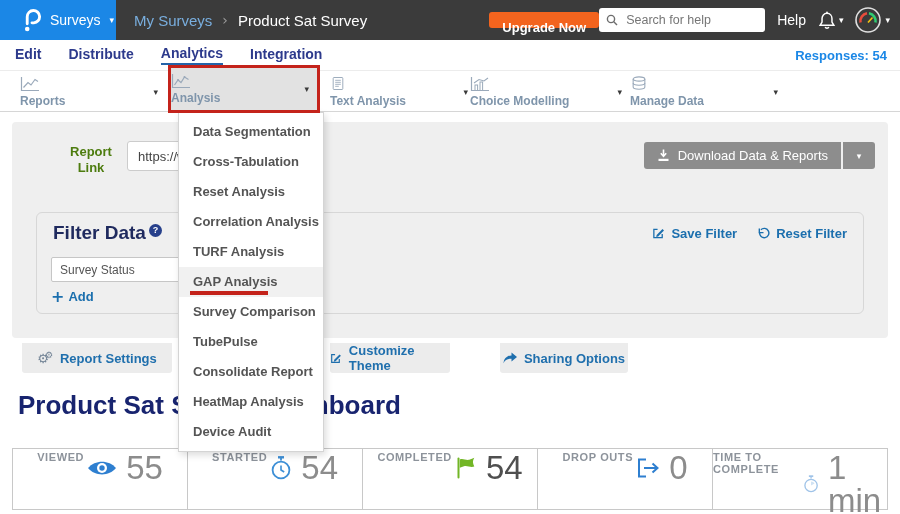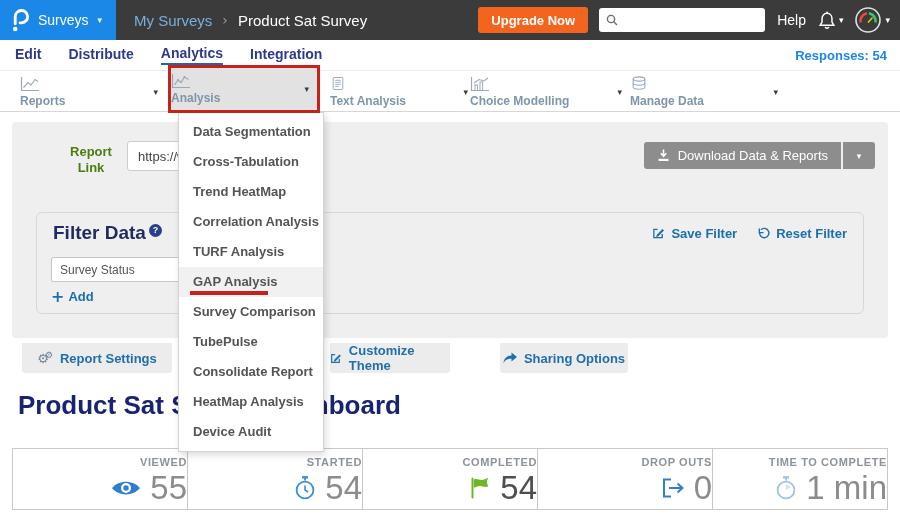--- a/index.html
+++ b/index.html
@@ -4,30 +4,30 @@
 <style>
   html,body{margin:0;padding:0;background:#fff;}
   #app{position:relative;width:900px;height:514px;overflow:hidden;background:#fff;
        font-family:"Liberation Sans","DejaVu Sans",sans-serif;}
   .ic{font-family:"DejaVu Sans",sans-serif;}
 
   
   .header{position:absolute;left:0;top:0;width:900px;height:40px;background:#3b3b3b;
           display:flex;align-items:center;}
   .logo-box{width:116px;height:40px;background:#1b87e6;display:flex;align-items:center;
-            gap:9px;padding-left:10px;box-sizing:border-box;cursor:pointer;}
+            gap:9px;padding-left:22px;box-sizing:border-box;cursor:pointer;}
   .logo-box .plabel{color:#fff;font-size:14px;}
   .logo-box .caret{color:#fff;font-size:9px;}
   .breadcrumb{display:flex;align-items:center;gap:10px;margin-left:18px;font-size:15px;}
   .bc-parent{color:#79aede;cursor:pointer;}
   .bc-sep{color:#9a9a9a;font-size:14px;}
   .bc-current{color:#fff;}
   .spacer{flex:1;}
   .upgrade{background:#f3641e;color:#fff;border:none;border-radius:3px;font-weight:bold;
-           font-size:13px;height:26px;padding:0 13px;margin-right:11px;cursor:pointer;
+           font-size:13px;height:16px;padding:8px 13px;margin-right:0;cursor:pointer;
            font-family:inherit;}
   .searchbox{width:152px;height:24px;background:#fff;border-radius:3px;display:flex;
              align-items:center;padding:0 7px;gap:6px;margin-right:12px;}
   .searchbox input{border:none;outline:none;width:118px;font-size:12.5px;color:#444;
                    font-family:inherit;background:transparent;}
   .searchbox input::placeholder{color:#767676;}
   .help{color:#fff;font-size:14px;margin-right:12px;cursor:pointer;}
   .bellwrap{display:flex;align-items:center;gap:3px;margin-right:12px;cursor:pointer;}
   .bellwrap .caret{color:#fff;font-size:9px;}
   .avatarwrap{display:flex;align-items:center;gap:4px;margin-right:10px;cursor:pointer;}
@@ -109,22 +109,22 @@
   .gear-main{font-size:13px;color:#748597;}
   .gear-small{font-size:9px;color:#748597;margin-left:-4px;vertical-align:5px;}
 
   
   .page-title{position:absolute;left:18px;top:390px;font-size:26px;font-weight:bold;
               color:#18246f;}
 
   
   .stats{position:absolute;left:12px;top:448px;width:876px;height:62px;
          border:1px solid #c8c8c8;box-sizing:border-box;display:flex;background:#fff;}
-  .stat{flex:1;border-right:1px solid #c8c8c8;display:flex;flex-direction:column;
-        align-items:flex-end;justify-content:center;gap:3px;padding-top:2px;}
+  .stat{flex:1;border-right:1px solid #c8c8c8;display:flex;flex-direction:row;
+        align-items:flex-start;justify-content:center;gap:3px;padding-top:2px;}
   .stat:last-child{border-right:none;}
   .stat-label{font-size:11px;font-weight:bold;color:#8d939b;letter-spacing:.6px;}
   .stat-row{display:flex;align-items:center;gap:9px;}
   .stat-value{font-size:33px;color:#8c8c8c;line-height:1;}
   .stat-value.dark{color:#4f4f4f;}
 </style>
 </head>
 <body>
 
 <div id="app">
@@ -143,20 +143,21 @@
       <span class="bc-sep ic">›</span>
       <span class="bc-current">Product Sat Survey</span>
     </div>
     <div class="spacer"></div>
     <button class="upgrade">Upgrade Now</button>
     <div class="searchbox">
       <svg width="12" height="12" viewBox="0 0 12 12">
         <circle cx="5" cy="5" r="3.6" stroke="#6d6d6d" stroke-width="1.4" fill="none"></circle>
         <line x1="7.8" y1="7.8" x2="11" y2="11" stroke="#6d6d6d" stroke-width="1.4"></line>
       </svg>
+      <input placeholder="Search for help" style="">
     </div>
     <span class="help">Help</span>
     <div class="bellwrap">
       <svg width="18" height="19" viewBox="0 0 17 18">
         <path d="M8.5 2.2 C5.5 2.2 3.8 4.5 3.8 7.2 V10.5 L2 13.5 H15 L13.2 10.5 V7.2 C13.2 4.5 11.5 2.2 8.5 2.2 Z" stroke="#fff" stroke-width="1.4" fill="none"></path>
         <path d="M6.8 15.2 a1.8 1.8 0 0 0 3.4 0" stroke="#fff" stroke-width="1.4" fill="none"></path>
         <circle cx="8.5" cy="1.3" r="0.9" fill="#fff"></circle>
       </svg>
       <span class="caret ic">▾</span>
     </div>
@@ -362,21 +363,21 @@
           <path d="M11 14 V8.5 A5.5 5.5 0 0 1 15.8 11.3 Z" fill="#cfe2f3"></path>
         </svg>
         <span class="stat-value">1 min</span>
       </span>
     </div>
   </div>
 
   <div class="menu">
     <div class="menu-item">Data Segmentation</div>
     <div class="menu-item">Cross-Tabulation</div>
-    <div class="menu-item">Trend HeatMap</div>
+    <div class="menu-item">Reset Analysis</div>
     <div class="menu-item">Correlation Analysis</div>
     <div class="menu-item">TURF Analysis</div>
     <div class="menu-item hl">GAP Analysis</div>
     <div class="menu-item">Survey Comparison</div>
     <div class="menu-item">TubePulse</div>
     <div class="menu-item">Consolidate Report</div>
     <div class="menu-item">HeatMap Analysis</div>
     <div class="menu-item">Device Audit</div>
   </div>
 

